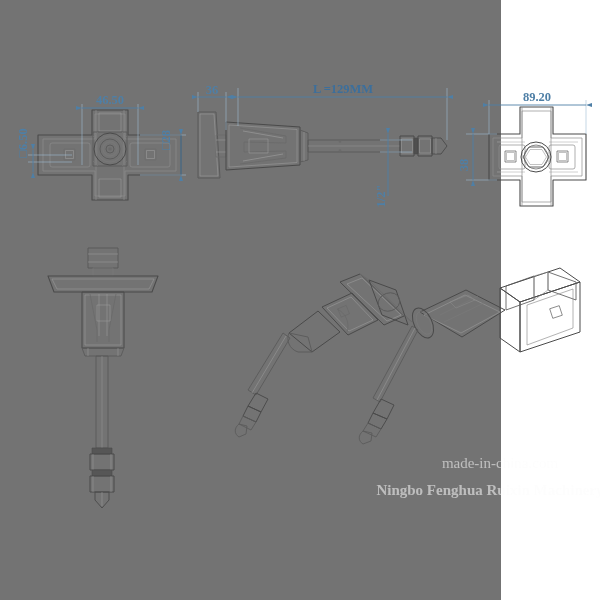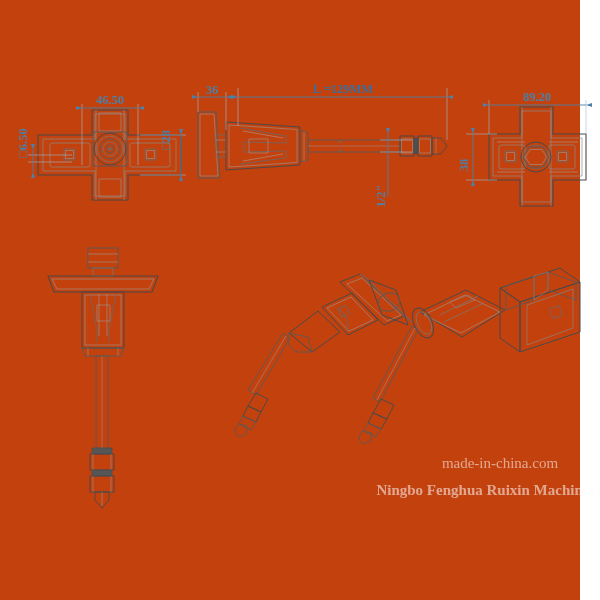--- a/index.html
+++ b/index.html
@@ -10,23 +10,23 @@
   }
   body {
     width: 600px;
     height: 600px;
     font-family: "Liberation Serif", serif;
     overflow: hidden;
     position: relative;
   }
   #sheet {
     position: relative;
-    width: 580px;
+    width: 501px;
     height: 600px;
-    background: #c2410c;
+    background: #737373;
   }
   svg.dwg {
     position: absolute;
     left: 0;
     top: 0;
     width: 600px;
     height: 600px;
   }
   .dim-text {
     font-family: "Liberation Serif", serif;

